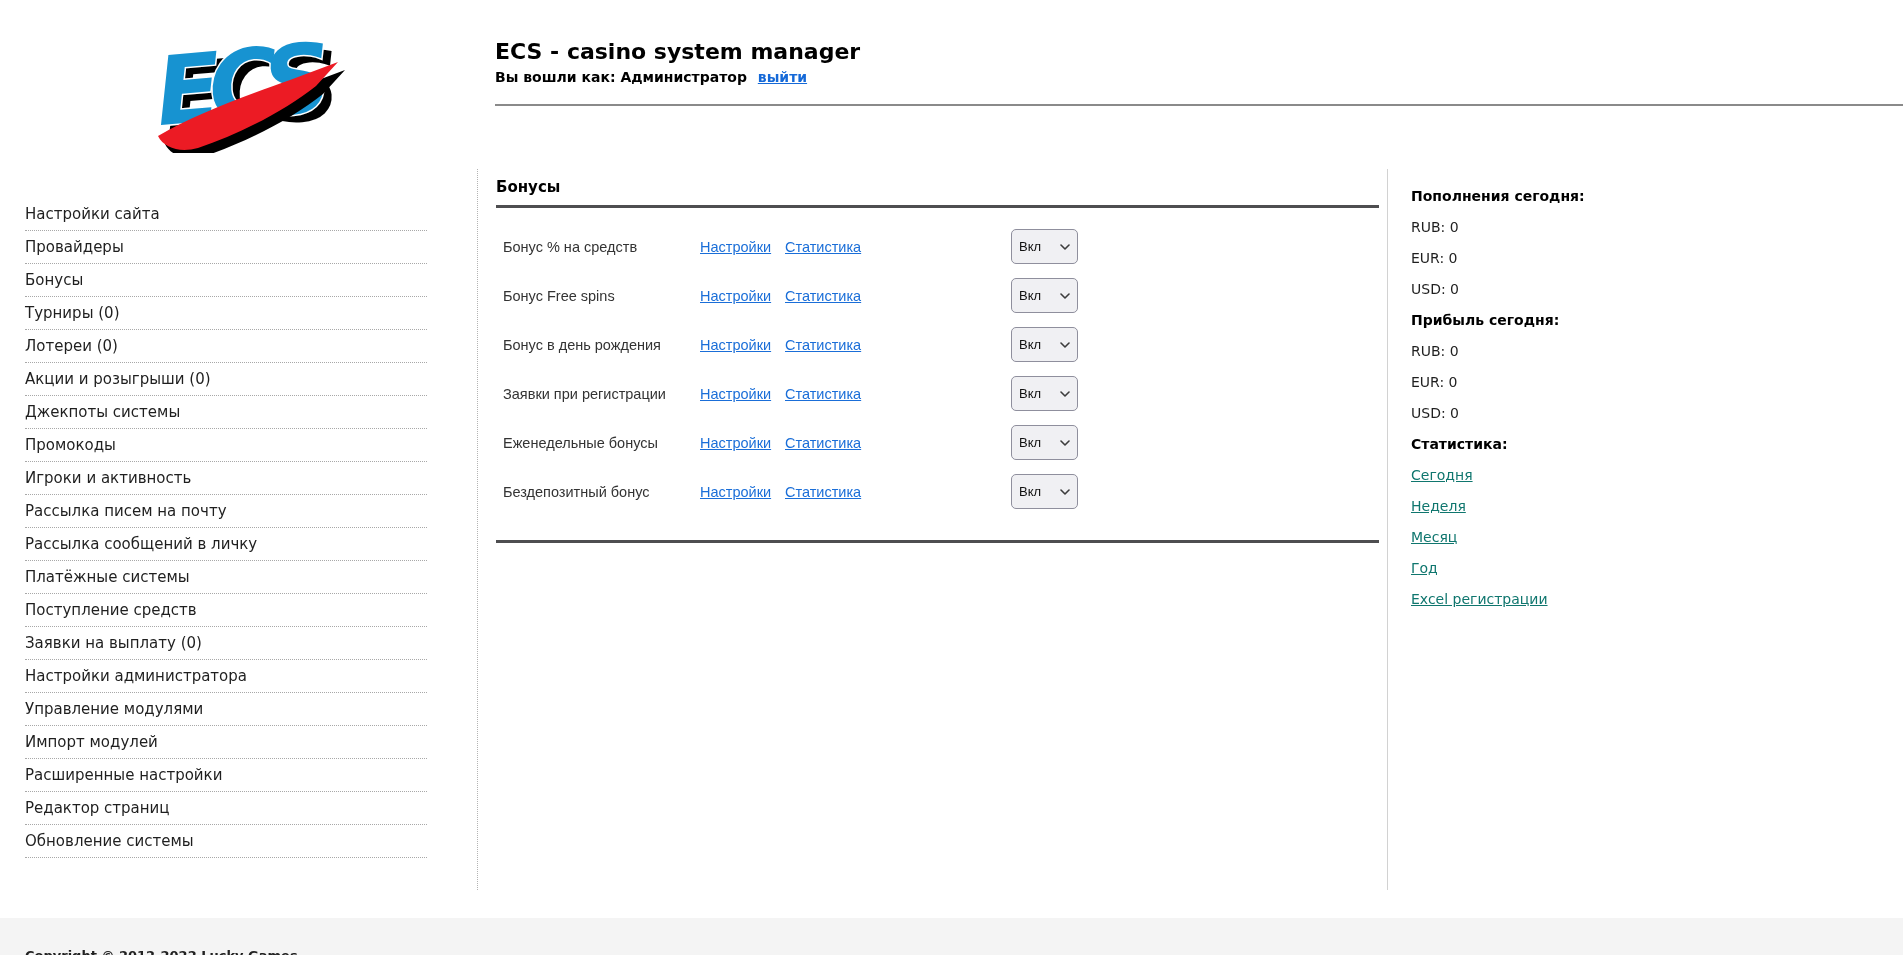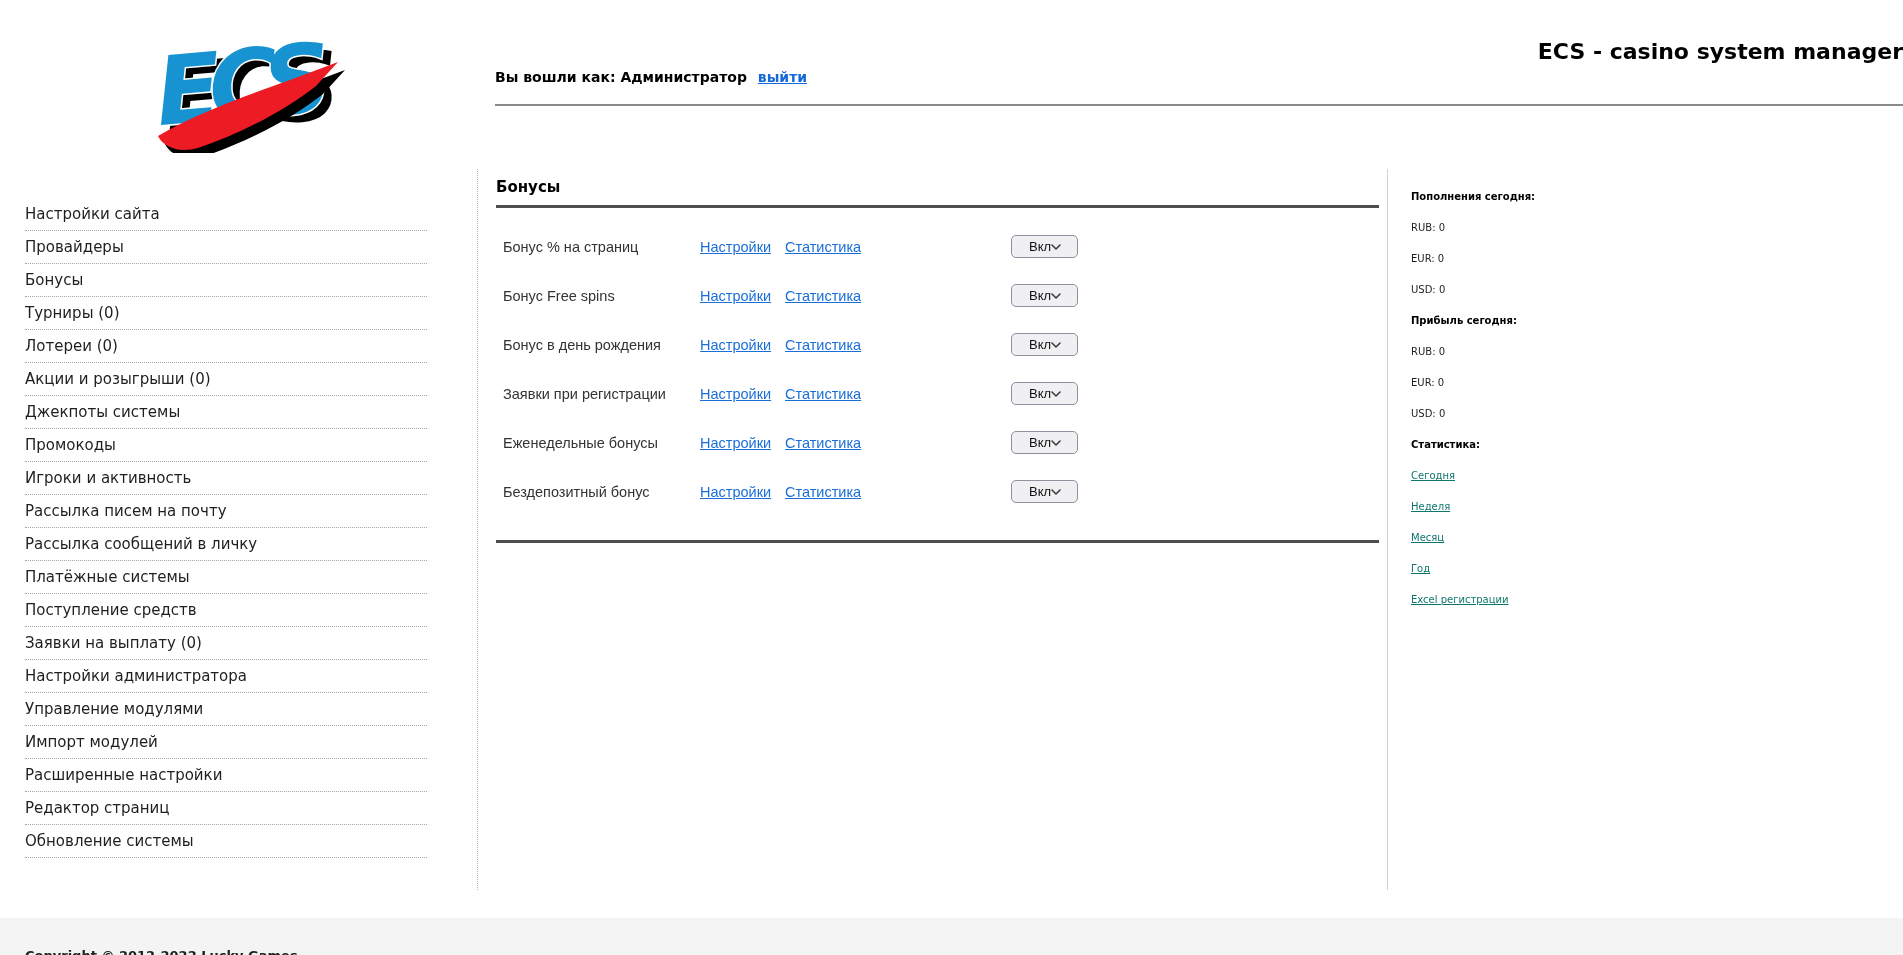--- a/index.html
+++ b/index.html
@@ -3,21 +3,21 @@
 <meta charset="utf-8">
 <style>
   * { margin: 0; padding: 0; box-sizing: border-box; }
   html, body { width: 1903px; height: 955px; overflow: hidden; background: #ffffff; }
   body { font-family: "DejaVu Sans", sans-serif; color: #1a1a1a; }
 
   
   .header { display: flex; align-items: flex-start; height: 153px; }
   .logo-wrap { margin: 18px 0 0 140px; width: 205px; height: 135px; flex: 0 0 auto; }
   .title-block { flex: 1; padding: 38px 0 0 150px; }
-  .page-title { font-size: 22px; font-weight: bold; line-height: 28px; color: #000; text-align: right; }
+  .page-title { font-size: 22px; font-weight: bold; line-height: 28px; color: #000; }
   .login-line { font-size: 14px; font-weight: bold; line-height: 20px; margin-top: 1px; color: #000; }
   .logout-link { color: #1569d8; text-decoration: underline; cursor: pointer; margin-left: 6px; }
   .header-rule { height: 2px; background: #8a8a8a; margin-top: 17px; }
 
   
   .content { display: flex; margin-top: 16px; min-height: 721px; align-items: stretch; }
 
   .sidebar { width: 477px; flex: 0 0 auto; padding: 29px 50px 0 25px; }
   .sidebar-item {
     height: 33px; display: flex; align-items: center;
@@ -36,30 +36,30 @@
   .bonus-row {
     display: grid; grid-template-columns: 197px 85px 226px auto;
     align-items: center; height: 49px; padding-left: 7px;
     font-family: "Liberation Sans", sans-serif; font-size: 14.5px; color: #333;
   }
   .row-link { color: #1a6ed8; text-decoration: underline; cursor: pointer; justify-self: start; }
   .dark-rule.bottom { margin-top: 24px; margin-right: 0; }
 
   .select {
     justify-self: start;
-    width: 67px; height: 23px;
+    width: 67px; height: 35px;
     background: #f0f0f3; border: 1px solid #8f8f9d; border-radius: 5px;
     display: flex; align-items: center; justify-content: space-between;
-    padding: 0 17px; cursor: pointer;
+    padding: 0 7px; cursor: pointer;
     font-family: "Liberation Sans", sans-serif; font-size: 13px; color: #111;
   }
   .select .chev { flex: 0 0 auto; }
 
   .rightbar { flex: 1; padding: 12px 10px 0 23px; }
-  .rb-line { font-size: 10px; line-height: 31px; color: #1f1f1f; white-space: nowrap; }
+  .rb-line { font-size: 14px; line-height: 31px; color: #1f1f1f; white-space: nowrap; }
   .rb-line.bold { font-weight: bold; color: #000; }
   .rb-link { color: #0f766e; text-decoration: underline; cursor: pointer; }
 
   
   .footer {
     margin-top: 28px; height: 37px; background: #f4f4f4;
     padding: 30px 0 0 25px; overflow: visible;
   }
   .copyright { font-size: 13px; font-weight: bold; color: #222; }
 </style>
@@ -152,21 +152,21 @@
       </div>
   </nav>
 
   <main class="center">
     <div class="main-title">Бонусы</div>
     <div class="dark-rule"></div>
 
     <div class="bonus-rows">
 
       <div class="bonus-row">
-        <span>Бонус % на страниц</span>
+        <span>Бонус % на средств</span>
         <a class="row-link">Настройки</a>
         <a class="row-link">Статистика</a>
         <div class="select">
           <span>Вкл</span>
           <svg class="chev" width="10" height="6" viewBox="0 0 10 6">
               <path d="M1 1 L5 5 L9 1" fill="none" stroke="#3c3c3c" stroke-width="1.6" stroke-linecap="round" stroke-linejoin="round"></path>
             </svg>
         </div>
       </div>
 

